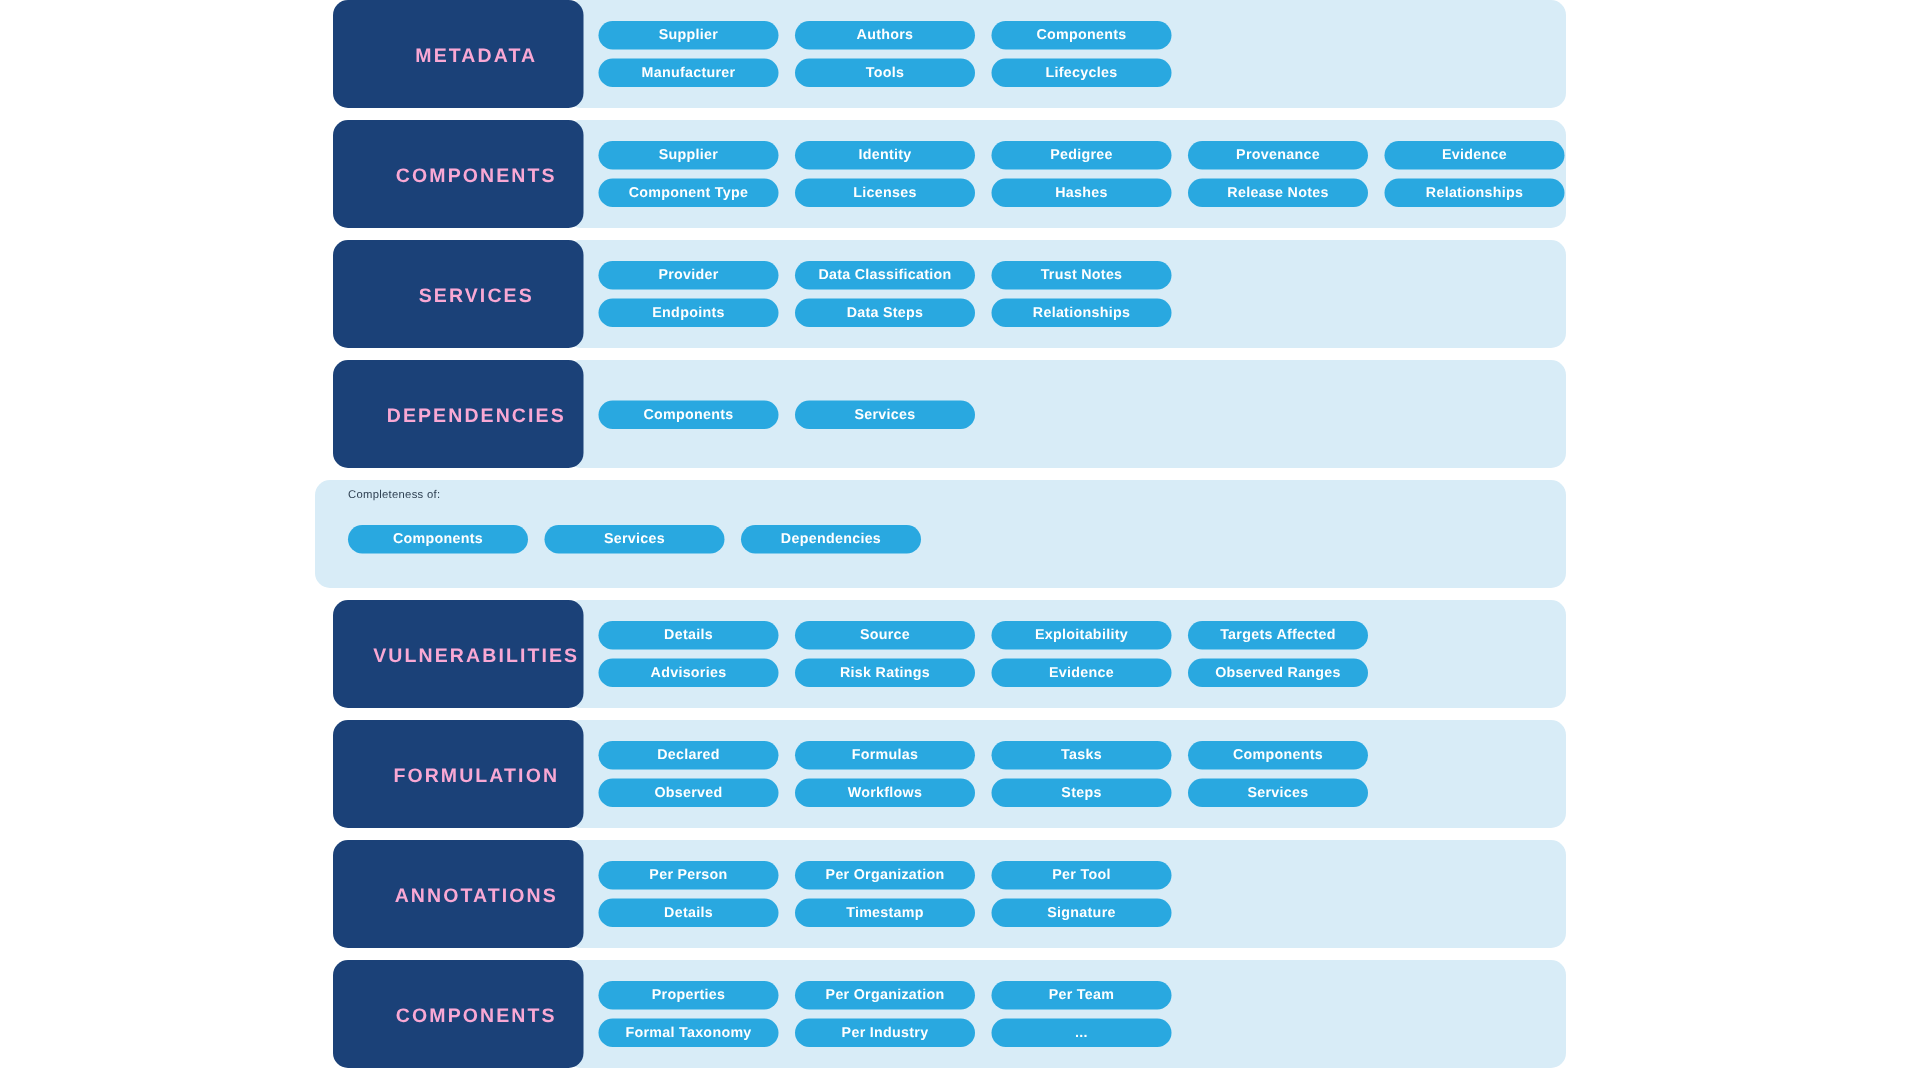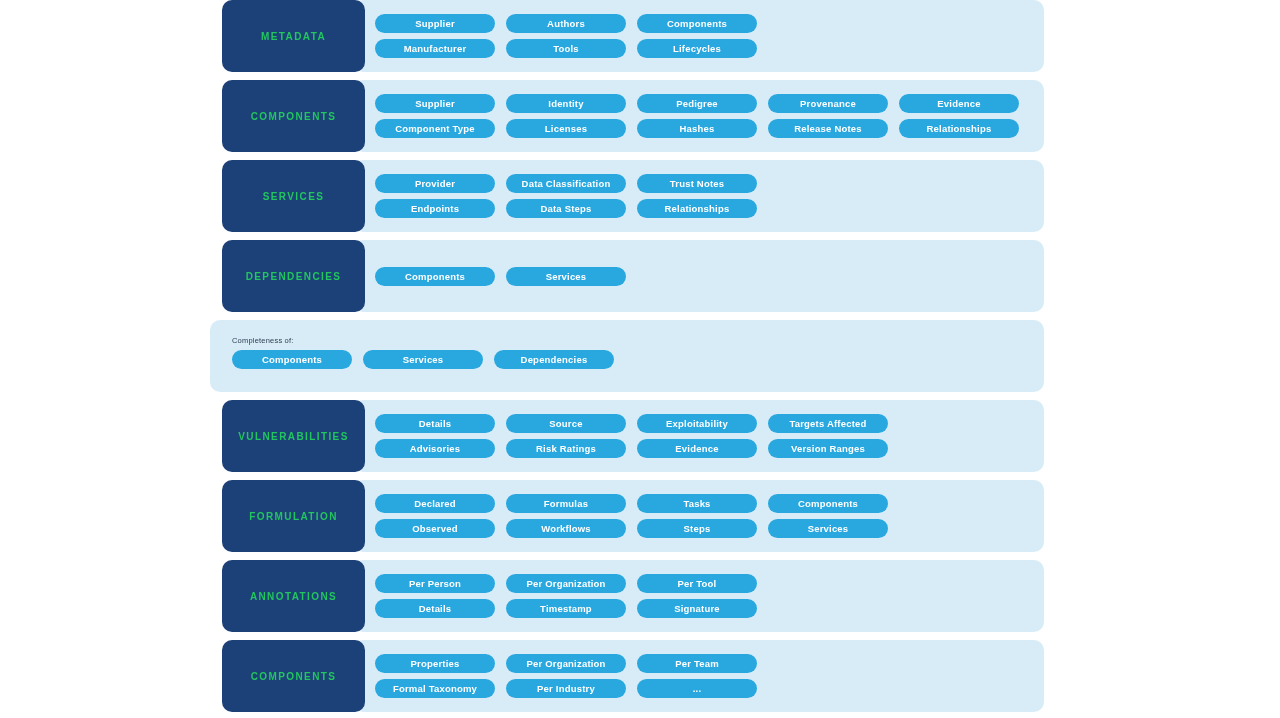--- a/index.html
+++ b/index.html
@@ -25,49 +25,49 @@
   .row {
     display: flex;
     align-items: stretch;
     height: 72px;
     position: relative;
   }
   .row-label {
     flex: 0 0 143px;
     background: #1b4178;
     border-radius: 10px;
-    color: #22c55e;
+    color: #f9a8d4;
     display: flex;
     align-items: center;
     justify-content: center;
-    font-size: 10px;
+    font-size: 13px;
     letter-spacing: 1.4px;
     font-weight: bold;
     text-align: center;
     z-index: 2;
+    padding-left: 24px;
   }
   .row-body {
     flex: 1 1 auto;
     background: #d8ecf7;
     border-radius: 10px;
     margin-left: -12px;
     padding-left: 22px;
     position: relative;
     display: flex;
     flex-direction: column;
     justify-content: center;
   }
   .row-note {
     position: absolute;
     top: 5px;
     left: 22px;
     font-size: 7.5px;
     color: #2c3e50;
     letter-spacing: 0.2px;
-    margin-top: 11px;
   }
   .chip-line {
     display: flex;
     gap: 11px;
     margin: 3px 0;
   }
   .chip {
     width: 120px;
     height: 19px;
     border-radius: 10px;
@@ -162,21 +162,21 @@
         <div class="chip-line">
           <div class="chip">Details</div>
           <div class="chip">Source</div>
           <div class="chip">Exploitability</div>
           <div class="chip">Targets Affected</div>
         </div>
         <div class="chip-line">
           <div class="chip">Advisories</div>
           <div class="chip">Risk Ratings</div>
           <div class="chip">Evidence</div>
-          <div class="chip">Version Ranges</div>
+          <div class="chip">Observed Ranges</div>
         </div>
       </div>
     </div>
     <div class="row">
       <div class="row-label">FORMULATION</div>
       <div class="row-body">
         <div class="chip-line">
           <div class="chip">Declared</div>
           <div class="chip">Formulas</div>
           <div class="chip">Tasks</div>

